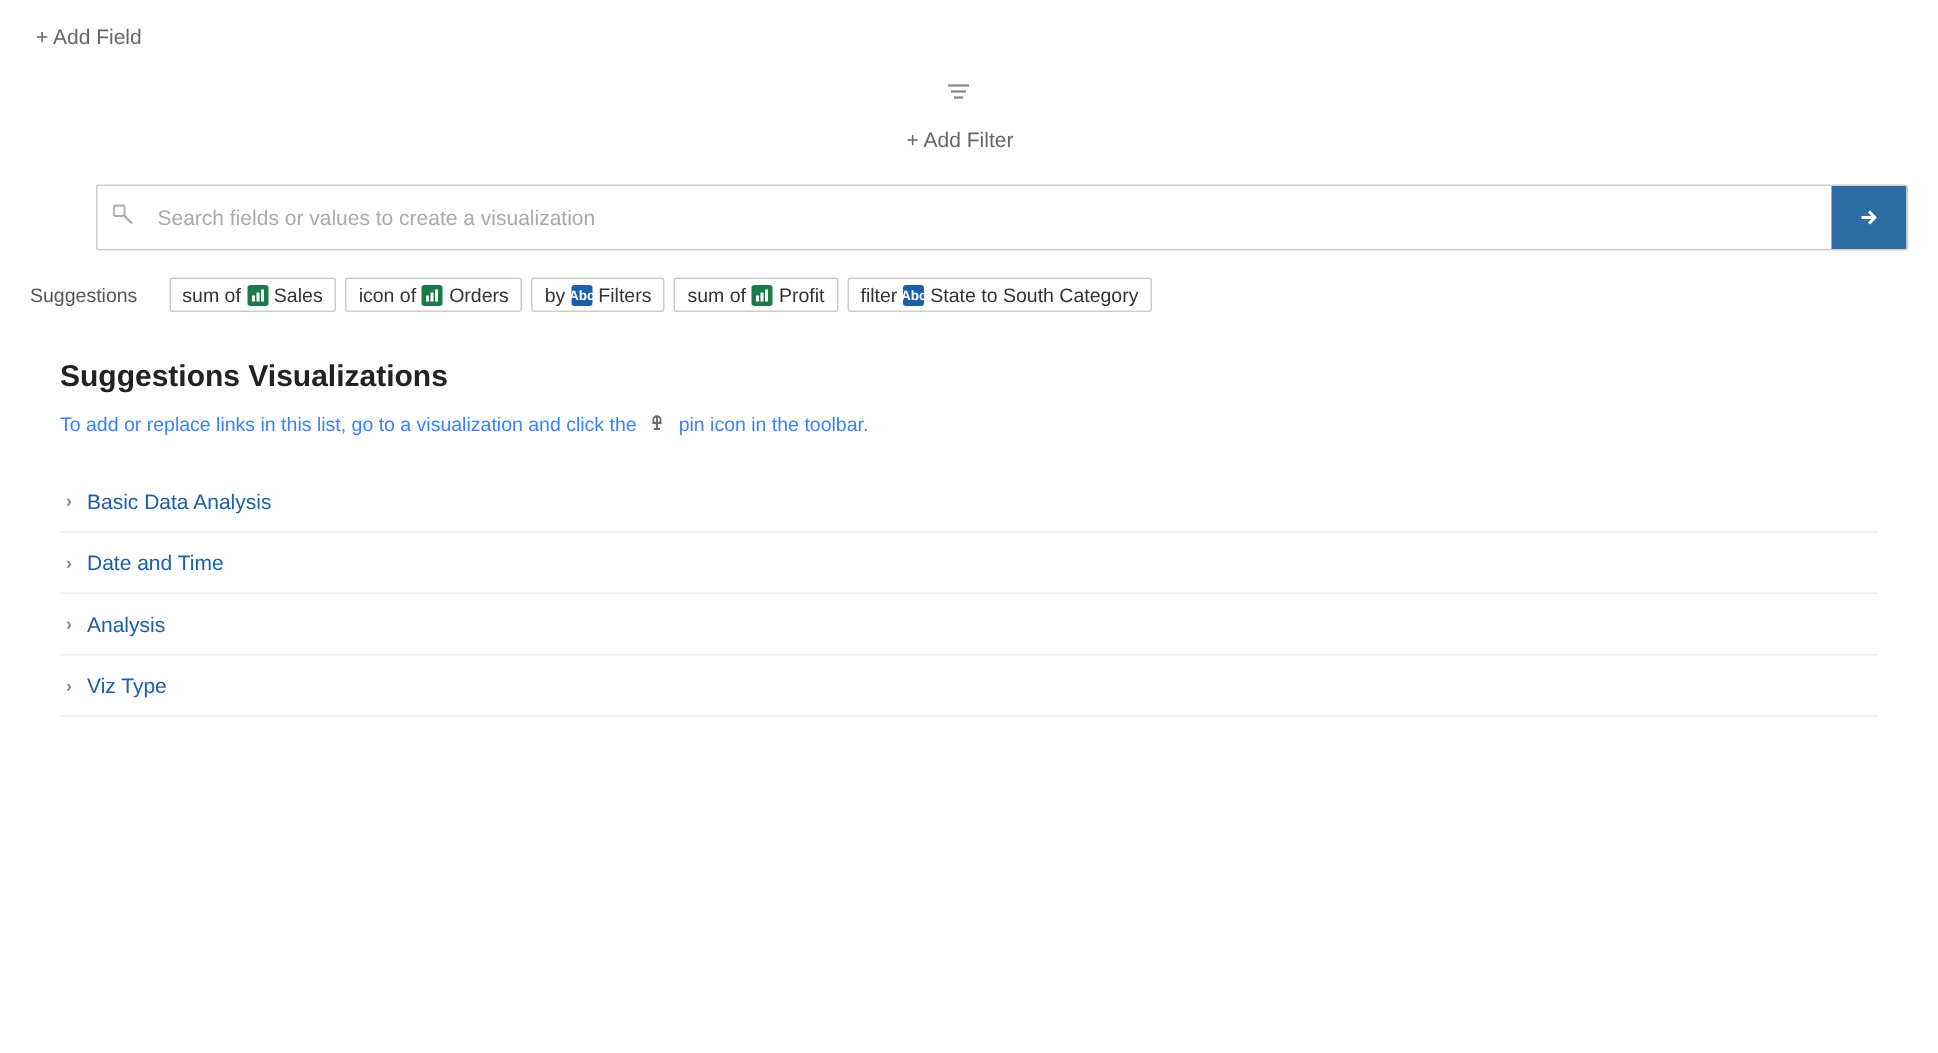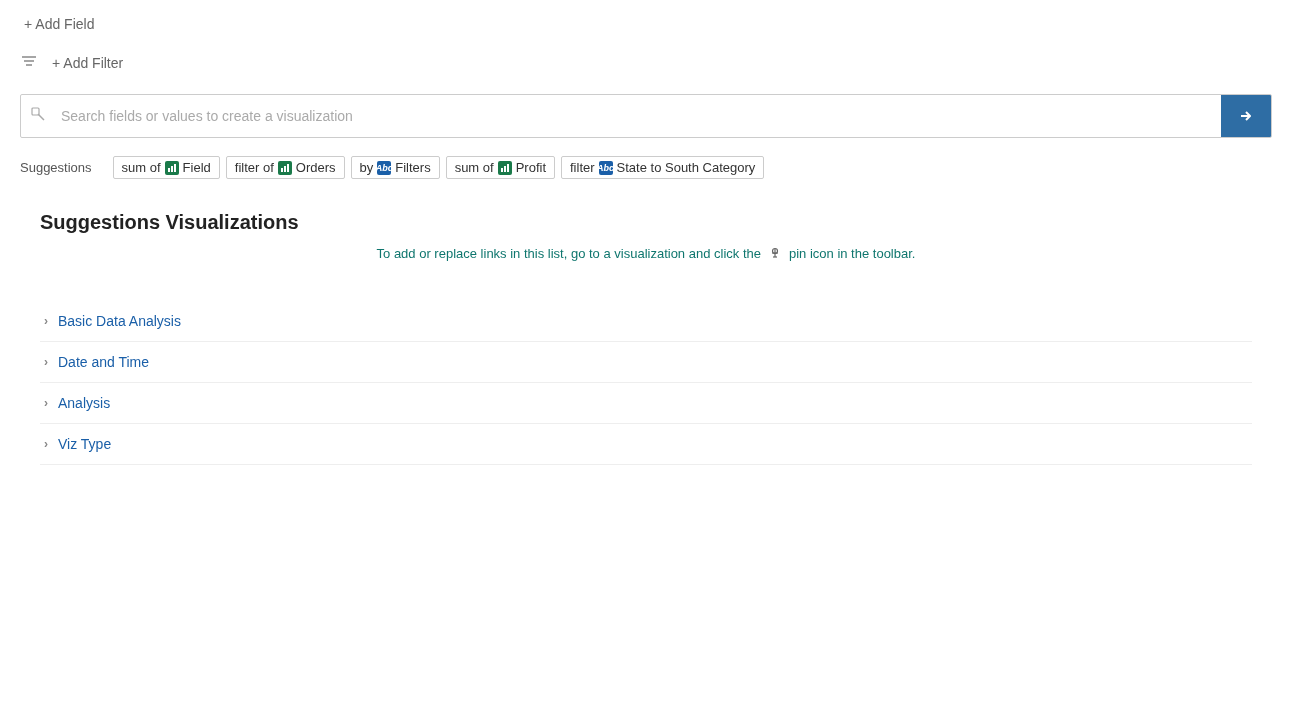--- a/index.html
+++ b/index.html
@@ -33,20 +33,21 @@
       cursor: pointer;
       font-size: 14px;
       padding: 2px 4px;
     }
 
     .filter-bar {
       padding: 8px 32px 12px 20px;
       display: flex;
       align-items: center;
       gap: 8px;
+      flex-direction: column;
     }
 
     .filter-icon {
       color: #888;
       font-size: 16px;
       width: 20px;
     }
 
     .add-filter-btn {
       display: flex;
@@ -55,20 +56,21 @@
       color: #666;
       background: none;
       border: none;
       cursor: pointer;
       font-size: 14px;
       padding: 2px 4px;
     }
 
     .search-section {
       padding: 8px 20px 12px 20px;
+      margin-left: 44px;
     }
 
     .search-bar {
       display: flex;
       align-items: center;
       border: 1.5px solid #ccc;
       border-radius: 2px;
       overflow: hidden;
     }
 
@@ -153,43 +155,41 @@
       height: 14px;
       background: #1a5fa8;
       border-radius: 2px;
       display: inline-flex;
       align-items: center;
       justify-content: center;
       flex-shrink: 0;
       font-size: 9px;
       color: white;
       font-weight: bold;
-      font-style: italic;
     }
 
     .main-content {
       padding: 16px 40px;
     }
 
     .recommended-title {
       font-size: 20px;
       font-weight: 600;
       color: #222;
       margin-bottom: 12px;
     }
 
     .recommended-desc {
       font-size: 13px;
-      color: #0f766e;
-      margin-bottom: 40px;
+      color: #3b82f6;
+      margin-bottom: 24px;
       display: flex;
       align-items: center;
       gap: 4px;
       flex-wrap: wrap;
-      justify-content: center;
     }
 
     .viz-list {
       list-style: none;
       display: flex;
       flex-direction: column;
       gap: 0;
     }
 
     .viz-list-item {
@@ -254,25 +254,25 @@
 
   <div class="suggestion-chip">
     <span>sum of</span>
     <span class="chip-icon-measure">
       <svg viewBox="0 0 10 10" fill="white">
         <rect x="1" y="5" width="2" height="4" fill="white"></rect>
         <rect x="4" y="3" width="2" height="6" fill="white"></rect>
         <rect x="7" y="1" width="2" height="8" fill="white"></rect>
       </svg>
     </span>
-    <span>Field</span>
-  </div>
-
-  <div class="suggestion-chip">
-    <span>filter of</span>
+    <span>Sales</span>
+  </div>
+
+  <div class="suggestion-chip">
+    <span>icon of</span>
     <span class="chip-icon-measure">
       <svg viewBox="0 0 10 10" fill="white">
         <rect x="1" y="5" width="2" height="4" fill="white"></rect>
         <rect x="4" y="3" width="2" height="6" fill="white"></rect>
         <rect x="7" y="1" width="2" height="8" fill="white"></rect>
       </svg>
     </span>
     <span>Orders</span>
   </div>
 

